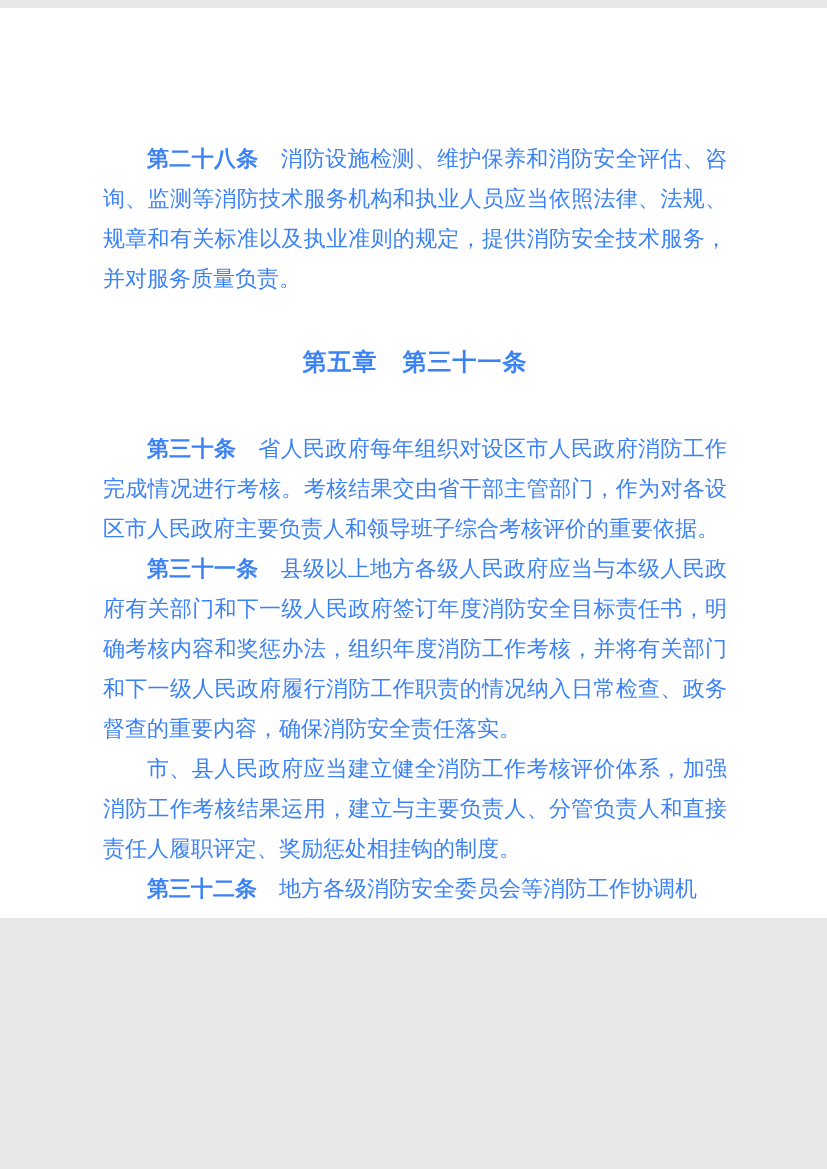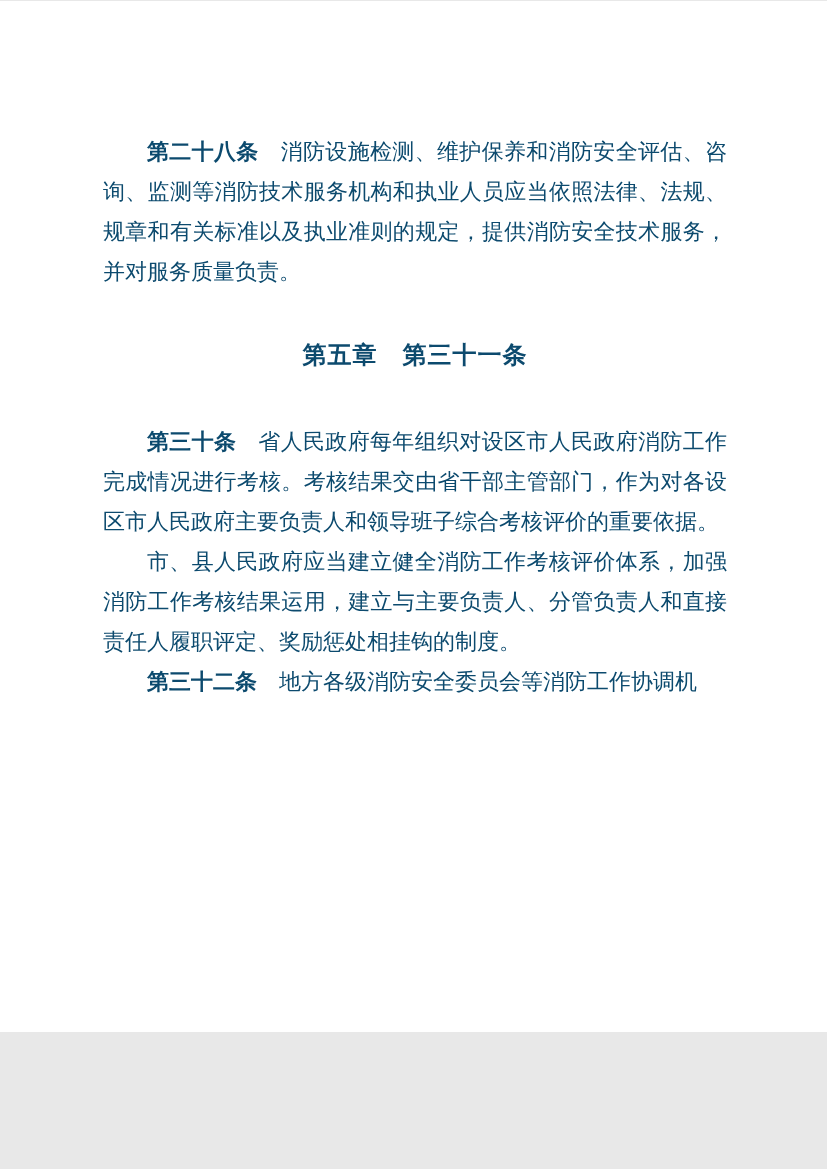--- a/index.html
+++ b/index.html
@@ -3,25 +3,25 @@
 <meta charset="utf-8">
 <style>
   html, body {
     margin: 0;
     padding: 0;
     background: #e8e8e8;
   }
   .page {
     position: relative;
     width: 827px;
-    height: 1031px;
-    margin: 1px auto;
+    height: 910px;
+    margin: 8px auto;
     background: #ffffff;
     overflow: hidden;
-    color: #0c4a6e;
+    color: #3b82f6;
     font-family: "Liberation Serif", "DejaVu Serif", serif;
   }
   .content {
     position: absolute;
     left: 103px;
     top: 131px;
     width: 624px;
   }
   .para {
     margin: 0;
@@ -69,20 +69,21 @@
 <div class="page">
   <main class="content">
 
     <p class="para"><span class="article-label">第二十八条</span><span class="article-text">消防设施检测、维护保养和消防安全评估、咨询、监测等消防技术服务机构和执业人员应当依照法律、法规、规章和有关标准以及执业准则的规定，提供消防安全技术服务，并对服务质量负责。</span></p>
 
 
     <h2 class="chapter"><span>第五章　第三十一条</span></h2>
 
     <p class="para"><span class="article-label">第三十条</span><span class="article-text">省人民政府每年组织对设区市人民政府消防工作完成情况进行考核。考核结果交由省干部主管部门，作为对各设区市人民政府主要负责人和领导班子综合考核评价的重要依据。</span></p>
 
+    <p class="para"><span class="article-label">第三十一条</span><span class="article-text">县级以上地方各级人民政府应当与本级人民政府有关部门和下一级人民政府签订年度消防安全目标责任书，明确考核内容和奖惩办法，组织年度消防工作考核，并将有关部门和下一级人民政府履行消防工作职责的情况纳入日常检查、政务督查的重要内容，确保消防安全责任落实。</span></p>
 
     <p class="para"><span class="article-text">市、县人民政府应当建立健全消防工作考核评价体系，加强消防工作考核结果运用，建立与主要负责人、分管负责人和直接责任人履职评定、奖励惩处相挂钩的制度。</span></p>
 
     <p class="para"><span class="article-label">第三十二条</span><span class="article-text">地方各级消防安全委员会等消防工作协调机</span></p>
 
   </main>
 
   <footer class="footer">
     <span>—</span>
     <span class="page-num">22</span>

